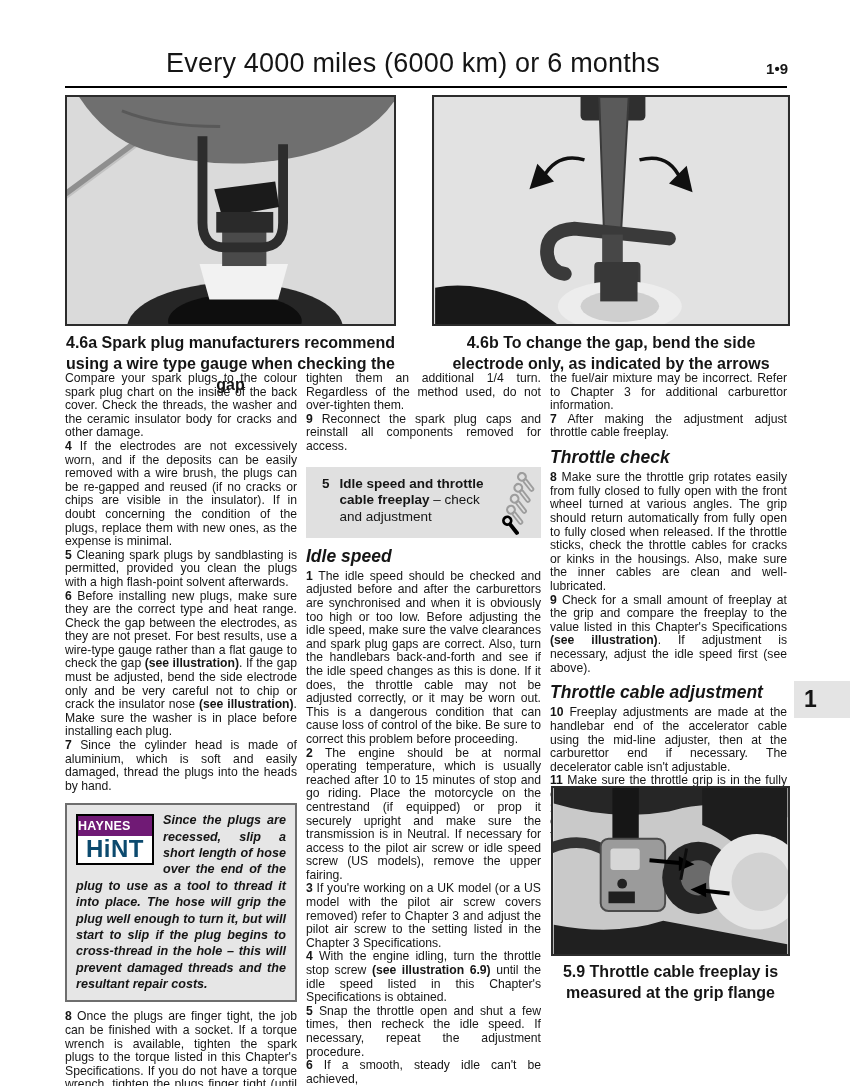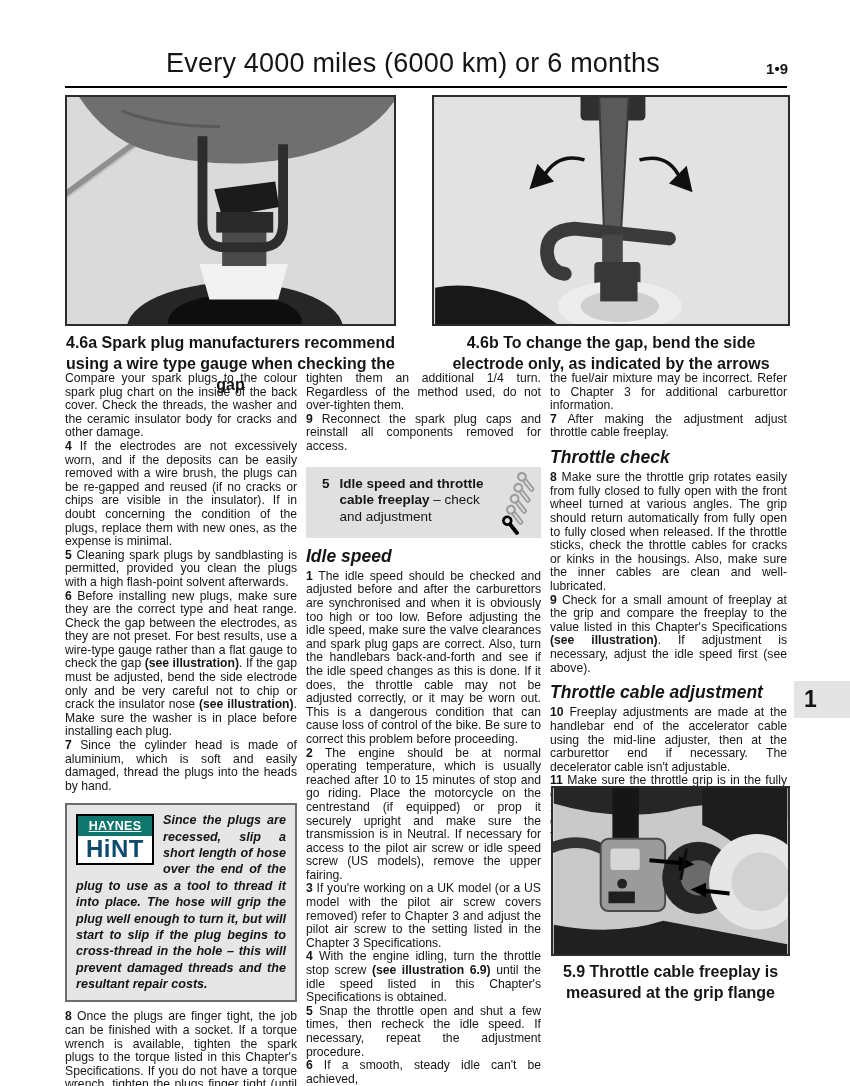--- a/index.html
+++ b/index.html
@@ -39,22 +39,22 @@
   .section-number{font-weight:bold;font-size:13.5px;line-height:1.25;padding:0 10px 0 8px;}
   .section-title{font-size:13.5px;line-height:1.25;flex:1;text-align:left;font-weight:bold;}
   .section-title .reg{font-weight:normal;}
   .section-icon{width:34px;height:64px;flex:none;margin:-4px 0 -6px 4px;}
 
   
   .hint-box{background:#e6e6e6;border:2px solid #6e6e6e;margin:10px 0 8px;padding:7px 9px 8px;
         font-weight:bold;font-style:italic;font-size:12.6px;line-height:1.3;text-align:justify;}
   .hint-logo{float:left;width:74px;margin:2px 9px 2px 0;border:2px solid #000;background:#fff;
         font-style:normal;}
-  .hint-logo-top{background:#0f766e;color:#fff;font-size:12.5px;font-weight:bold;text-align:center;
-        padding:2px 0 1px;letter-spacing:0.3px;text-decoration:underline;}
+  .hint-logo-top{background:#701a75;color:#fff;font-size:12.5px;font-weight:bold;
+        padding:2px 0 1px;letter-spacing:0.3px;}
   .hint-logo-bottom{color:#0c4a6e;font-size:24px;font-weight:bold;text-align:center;line-height:1;
         padding:1px 0 2px;letter-spacing:0.5px;}
 
   
   .chapter-tab{position:absolute;right:0;top:681px;width:56px;height:37px;background:#e4e4e4;
         display:flex;align-items:center;padding-left:10px;box-sizing:border-box;
         font-weight:bold;font-size:23px;}
 </style>
 </head>
 <body>

